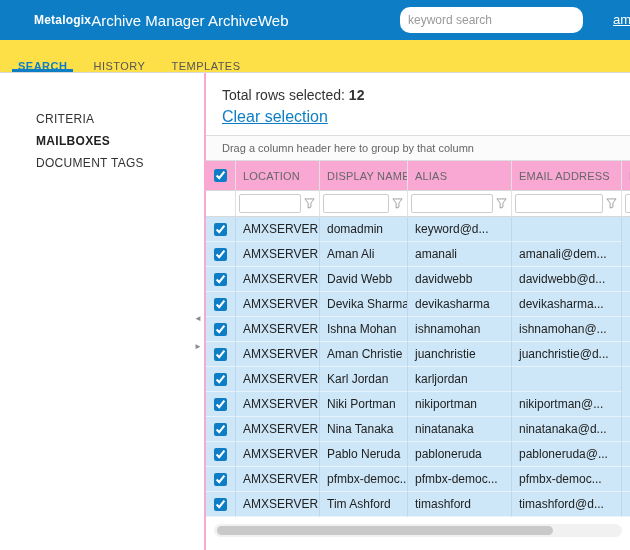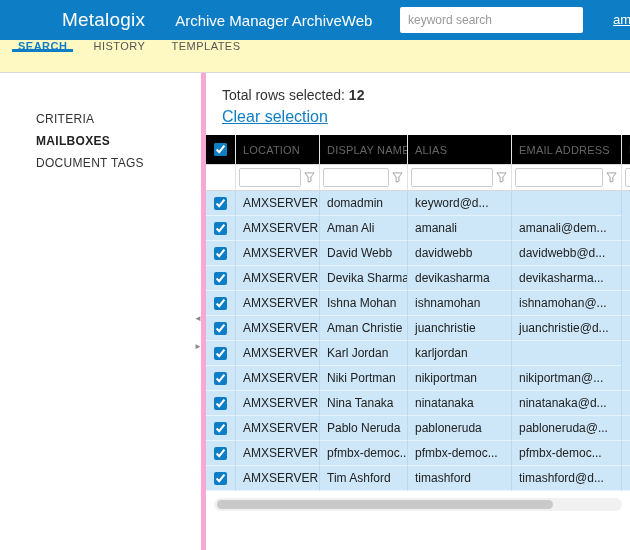--- a/index.html
+++ b/index.html
@@ -14,60 +14,60 @@
   
   .app-header {
     height: 40px;
     background: #0d7ec6;
     color: #fff;
     display: flex;
     align-items: center;
     position: relative;
     padding-left: 34px;
   }
-  .brand { font-size: 19px; font-weight: normal; letter-spacing: .2px; margin-left: 28px; }
-  .app-title { font-size: 15px; font-weight: 400; margin-left: 30px; }
+  .brand { font-size: 12px; font-weight: bold; letter-spacing: .2px; }
+  .app-title { font-size: 15px; font-weight: 400; }
   .search-box {
     position: absolute; left: 400px; top: 7px;
     width: 183px; height: 26px;
-    border: none; border-radius: 2px;
+    border: none; border-radius: 10px;
     background: #fff; color: #333;
     font-family: "Liberation Sans", sans-serif;
     font-size: 12px; padding: 0 8px; outline: none;
   }
   .search-box::placeholder { color: #999; }
   .user-label {
     position: absolute; left: 613px; top: 12px;
     font-size: 13px; color: #ffffff; white-space: nowrap; text-decoration: underline;
   }
 
   
   .tabbar {
     height: 33px;
-    background: #fef9c3;
+    background: #fde047;
     border-bottom: 1px solid #d8d8d8;
-    display: flex; align-items: flex-start;
+    display: flex; align-items: flex-end;
     padding-left: 5px;
   }
   .tab {
     font-size: 11px; letter-spacing: .5px; color: #555;
     display: flex; align-items: center;
     padding: 0 13px; cursor: pointer; position: relative;
   }
   .tab.active { color: #0d7ec6; font-weight: bold; }
   .tab.active::after {
     content: ""; position: absolute; left: 7px; right: 7px; bottom: 0;
     height: 3px; background: #0d7ec6;
   }
 
   
   .content { display: flex; height: 477px; position: relative; }
   .sidebar {
     width: 206px; flex: 0 0 206px;
-    border-right: 5px solid #f9a8d4;
+    border-right: 2px solid #f9a8d4;
     padding-top: 35px;
     background: #fff;
   }
   .side-item {
     font-size: 12px; letter-spacing: .3px; color: #333;
     padding: 4px 0 4px 36px; cursor: pointer; white-space: nowrap;
   }
   .side-item.active { font-weight: bold; color: #222; }
 
   .splitter-handles {
@@ -90,21 +90,21 @@
     background: #fbfbfb;
     color: #666; font-size: 11px;
     padding: 6px 0 6px 16px; height: 26px;
     white-space: nowrap;
   }
 
   
   .grid { width: 496px; }
   .grid-row { display: grid; grid-template-columns: 30px 84px 88px 104px 110px 80px; }
   .head-cell {
-    height: 30px; background: #000000;
+    height: 30px; background: #f9a8d4;
     border-right: 1px solid #e2e2e2;
     border-bottom: 1px solid #d8d8d8;
     font-size: 11px; color: #666; letter-spacing: .2px;
     display: flex; align-items: center; padding: 0 7px;
     white-space: nowrap; overflow: hidden; cursor: pointer;
   }
   .filter-cell {
     height: 26px; background: #fff;
     border-right: 1px solid #e2e2e2;
     border-bottom: 1px solid #d8d8d8;
@@ -173,20 +173,21 @@
   </div>
 
   <div class="main-panel">
 
     <div class="summary">
       <span>Total rows selected:</span>
       <b>12</b>
     </div>
     <span class="clear-link">Clear selection</span>
 
+    <div class="group-bar">Drag a column header here to group by that column</div>
 
     <div class="grid">
 
       <div class="grid-row">
         <div class="head-cell cb-cell">
           <input type="checkbox" class="cb" checked="" style="">
         </div>
         <div class="head-cell">LOCATION</div>
         <div class="head-cell">
           <span>DISPLAY NAME</span>

